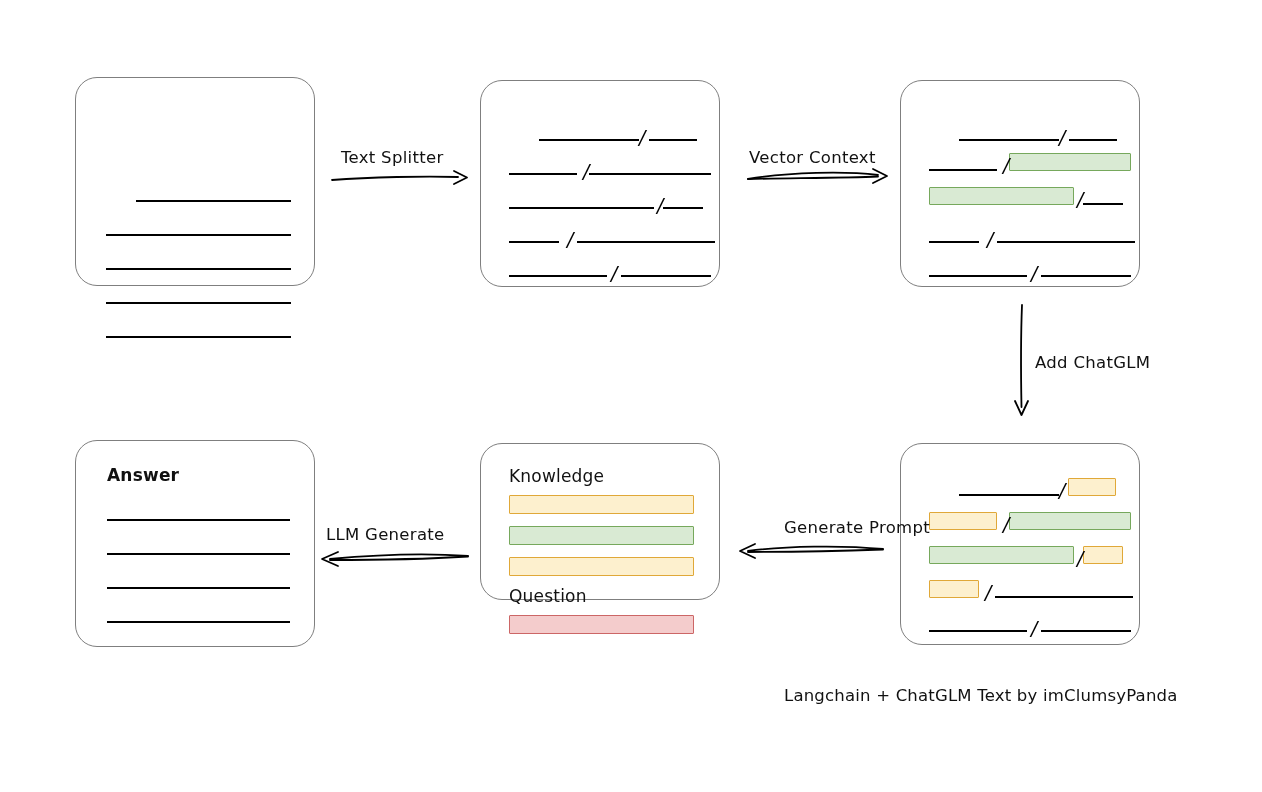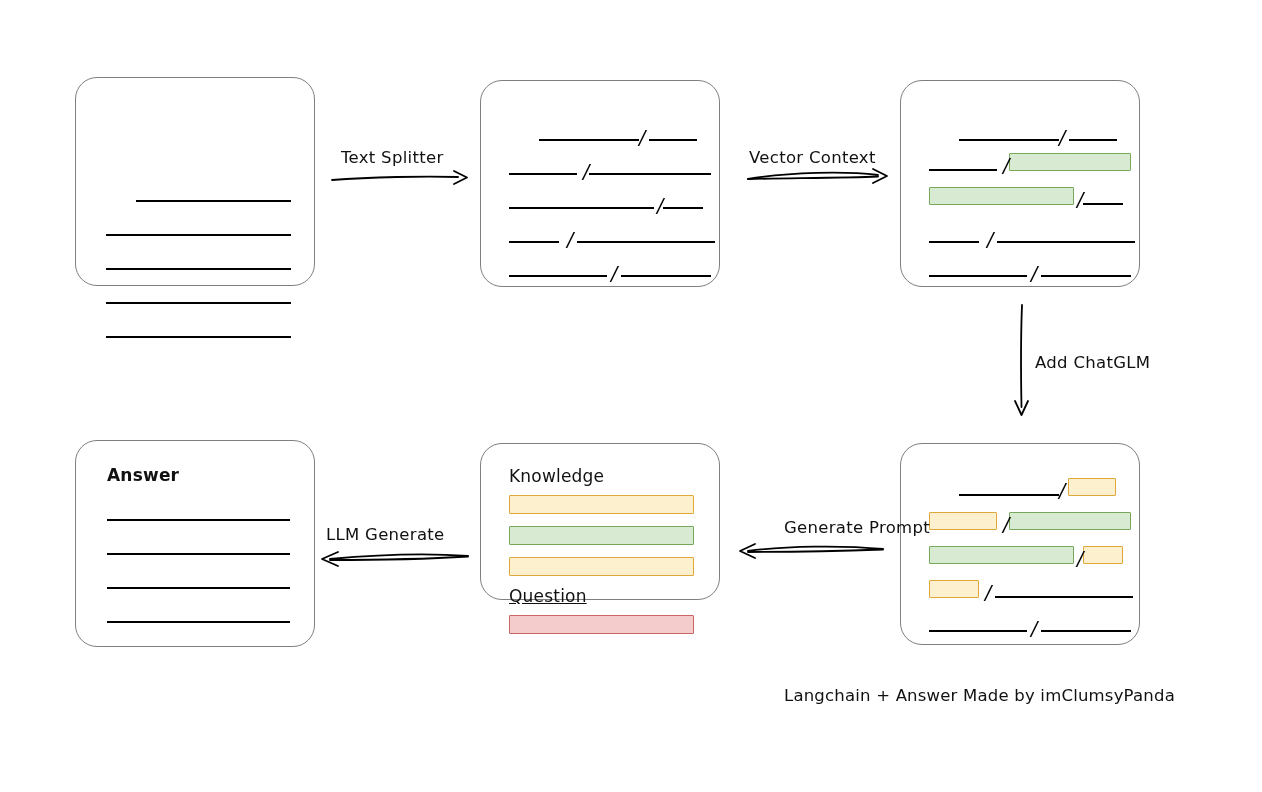--- a/index.html
+++ b/index.html
@@ -277,21 +277,21 @@
     <path d="M147,9.5 C105,11 50,12 12,12" fill="none" stroke="#000" stroke-width="1.8" stroke-linecap="round"></path>
     <path d="M19,4 L4,11 L19,18" fill="none" stroke="#000" stroke-width="1.8" stroke-linejoin="round" stroke-linecap="round"></path>
   </svg>
 
   <div class="card" style="left:480px; top:443px; width:240px; height:157px;">
     <div class="card-inner">
       <div class="card-title" style="left:28px; top:22px;">Knowledge</div>
       <div class="wbar yellow" style="left:28px; top:51px; width:185px;"></div>
       <div class="wbar green" style="left:28px; top:82px; width:185px;"></div>
       <div class="wbar yellow" style="left:28px; top:113px; width:185px;"></div>
-      <div class="card-title" style="left:28px; top:142px;text-decoration:underline;">Question</div>
+      <div class="card-title" style="left:28px; top:142px;">Question</div>
       <div class="wbar red" style="left:28px; top:171px; width:185px;"></div>
     </div>
   </div>
 
   <div class="hand" style="left:326px; top:525px;">LLM Generate</div>
   <svg class="arrow-svg" style="left:318px; top:548px;" width="152" height="24" viewBox="0 0 152 24">
     <path d="M150,8 C110,5 55,7 12,11" fill="none" stroke="#000" stroke-width="1.8" stroke-linecap="round"></path>
     <path d="M150,8.5 C110,11 55,12 12,12" fill="none" stroke="#000" stroke-width="1.8" stroke-linecap="round"></path>
     <path d="M20,4 L4,11 L20,18" fill="none" stroke="#000" stroke-width="1.8" stroke-linejoin="round" stroke-linecap="round"></path>
   </svg>
@@ -299,15 +299,15 @@
   <div class="card" style="left:75px; top:440px; width:240px; height:207px;">
     <div class="card-inner">
       <div class="card-title" style="left:31px; top:24px;font-weight:bold;">Answer</div>
       <div class="uline" style="left:31px; top:78px; width:183px;"></div>
       <div class="uline" style="left:31px; top:112px; width:183px;"></div>
       <div class="uline" style="left:31px; top:146px; width:183px;"></div>
       <div class="uline" style="left:31px; top:180px; width:183px;"></div>
     </div>
   </div>
 
-  <div class="footer-note" style="left:784px; top:686px;">Langchain + Answer Made by imClumsyPanda</div>
+  <div class="footer-note" style="left:784px; top:686px;">Langchain + ChatGLM Text by imClumsyPanda</div>
 
 </div>
 
 </body></html>

